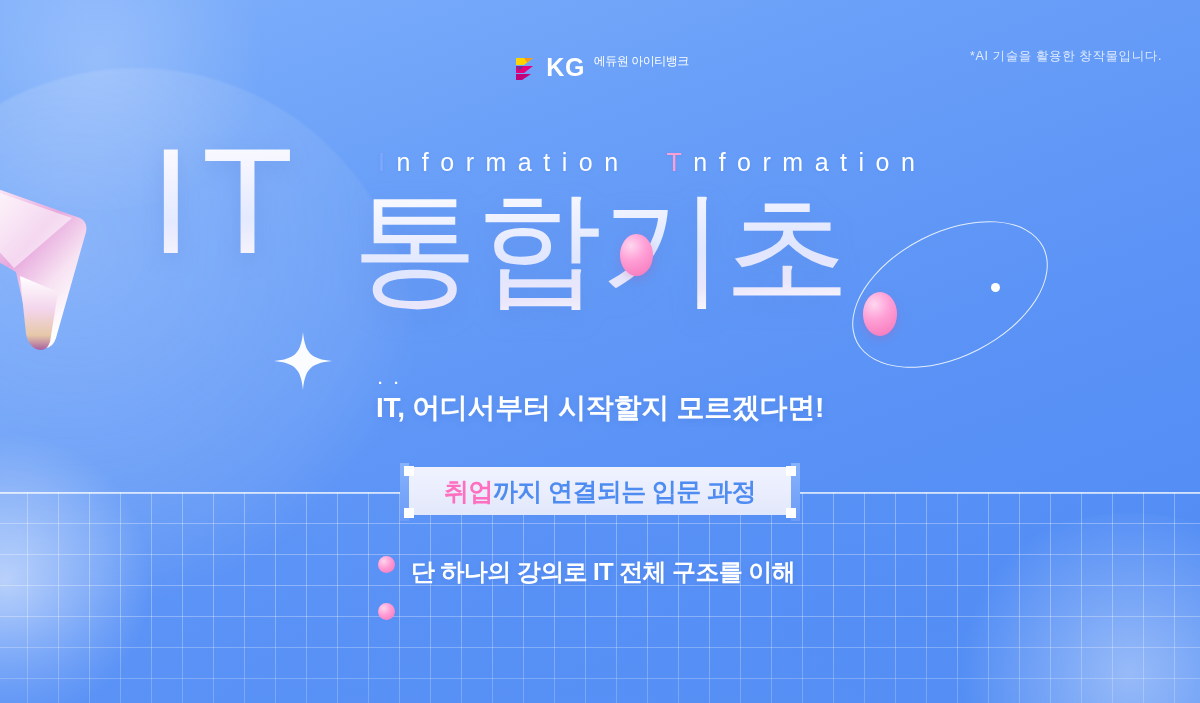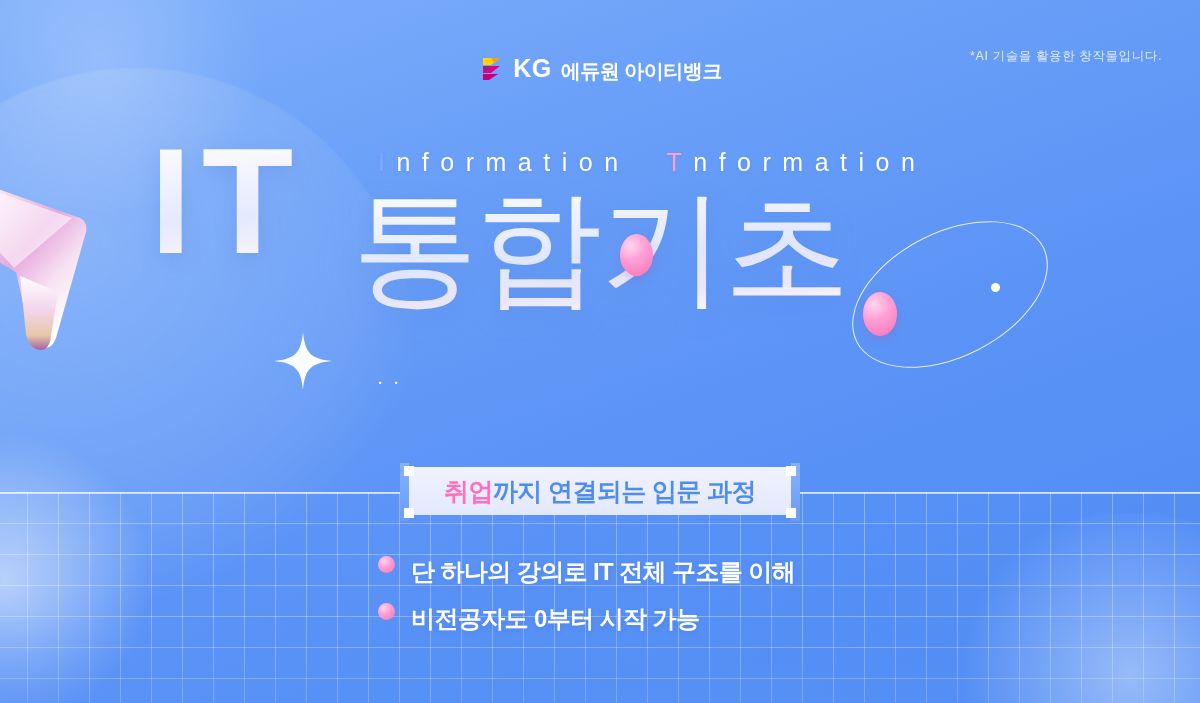--- a/index.html
+++ b/index.html
@@ -57,44 +57,44 @@
     background:rgba(255,255,255,.62);
   }
   .grid-fade {
     position:absolute; left:0; top:492px; width:1200px; height:211px;
     background:linear-gradient(to bottom,rgba(91,147,245,0) 55%,rgba(91,147,245,.35) 100%);
   }
 
   
   .logo-wrap {
     position:absolute; left:0; right:0; top:55px;
-    display:flex; align-items:flex-end; justify-content:center; gap:9px;
+    display:flex; align-items:flex-start; justify-content:center; gap:9px;
   }
   .logo-mark { width:26px; height:26px; display:block; }
   .logo-kg {
     font-size:25px; font-weight:bold; color:#fff; letter-spacing:.5px;
     line-height:1;
   }
   .logo-name {
-    font-size:20px; font-weight:bold; color:#fff; letter-spacing:-.5px;
+    font-size:12px; font-weight:normal; color:#fff; letter-spacing:-.5px;
     line-height:1;
   }
 
   
   .ai-notice {
     position:absolute; right:38px; top:48px;
     font-size:12.5px; letter-spacing:.6px;
     color:rgba(255,255,255,.80);
     font-weight:400;
   }
 
   
   .it-big {
     position:absolute; left:150px; top:126px;
-    font-size:150px; font-weight:bold; line-height:1;
+    font-size:150px; font-weight:normal; line-height:1;
     letter-spacing:10px;
     color:#eef2ff;
     background:linear-gradient(178deg,#ffffff 0%,#f3f4ff 30%,#e4e9ff 62%,#f6f3fb 86%,#ffffff 100%);
     -webkit-background-clip:text; background-clip:text;
     -webkit-text-fill-color:transparent;
     filter:drop-shadow(0 6px 10px rgba(90,130,220,.30));
   }
 
   
   .info-tech {
@@ -284,20 +284,21 @@
 
   <div class="orbit">
       <div class="ring"></div>
     </div>
   <div class="dot-white"></div>
   <div class="sphere sphere-1"></div>
   <div class="sphere sphere-2"></div>
 
   <div class="sub-line">
     <span class="sub-dots">··</span>
+    <span class="sub-text">IT, 어디서부터 시작할지 모르겠다면!</span>
   </div>
 
   <div class="badge-zone">
     <div class="badge-bar-l"></div>
     <div class="badge-bar-r"></div>
     <div class="badge-box">
       <span class="badge-text"><span class="hl">취업</span><span>까지 연결되는 입문 과정</span></span>
     </div>
     <div class="corner tl"></div>
     <div class="corner tr"></div>
@@ -305,17 +306,16 @@
     <div class="corner br"></div>
   </div>
 
   <div class="bullets">
     <div class="bullet-row">
       <span class="bullet-dot"></span>
       <span class="bullet-text">단 하나의 강의로 IT 전체 구조를 이해</span>
     </div>
     <div class="bullet-row">
       <span class="bullet-dot"></span>
-      <span class="bullet-text">비전공자도 0부터 시작 가능</span>
     </div>
   </div>
 
 </div>
 
 </body></html>

